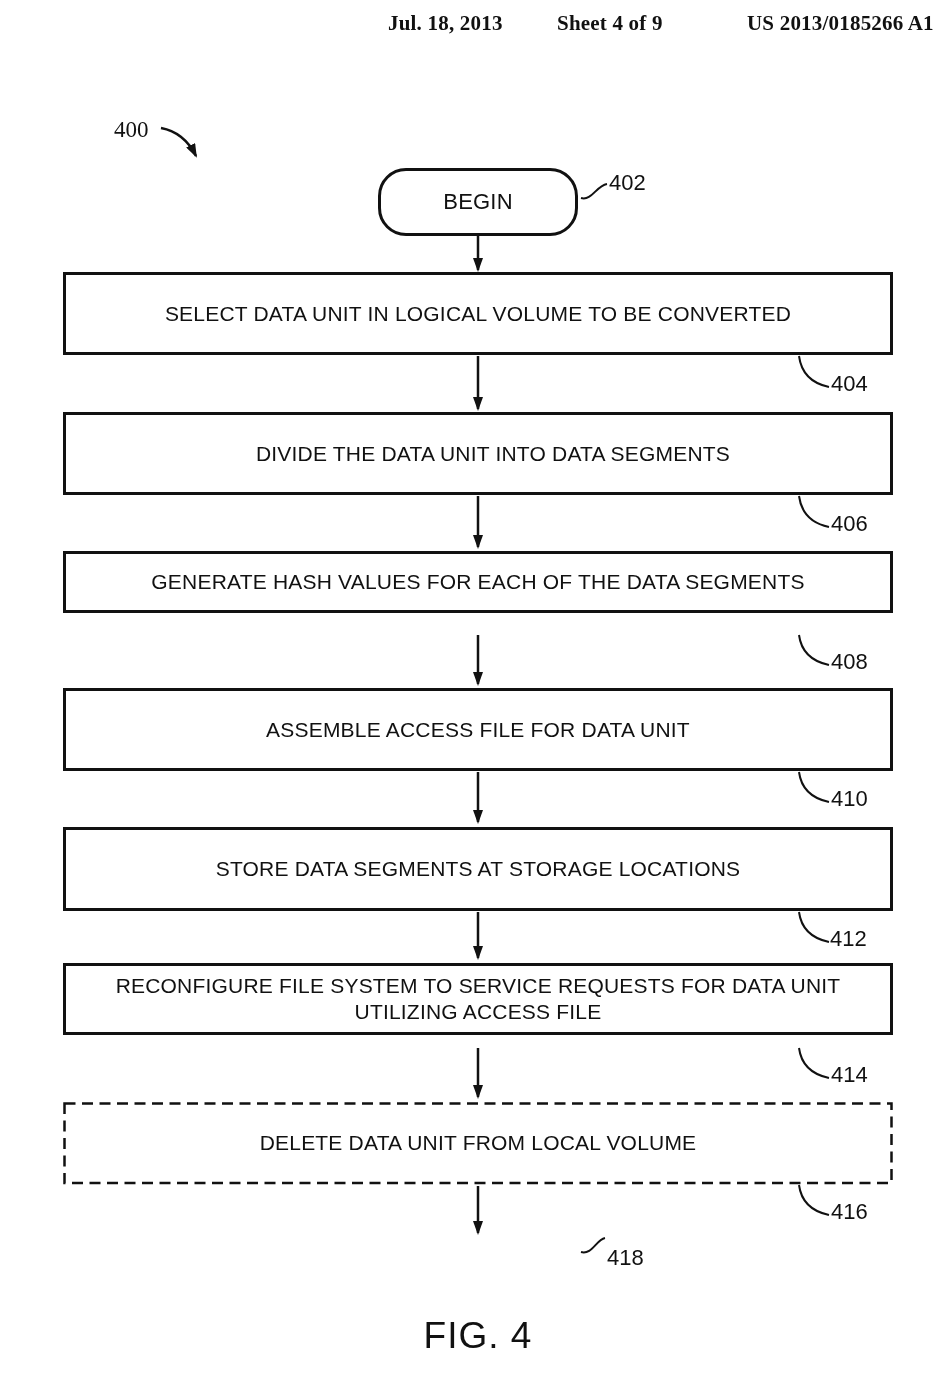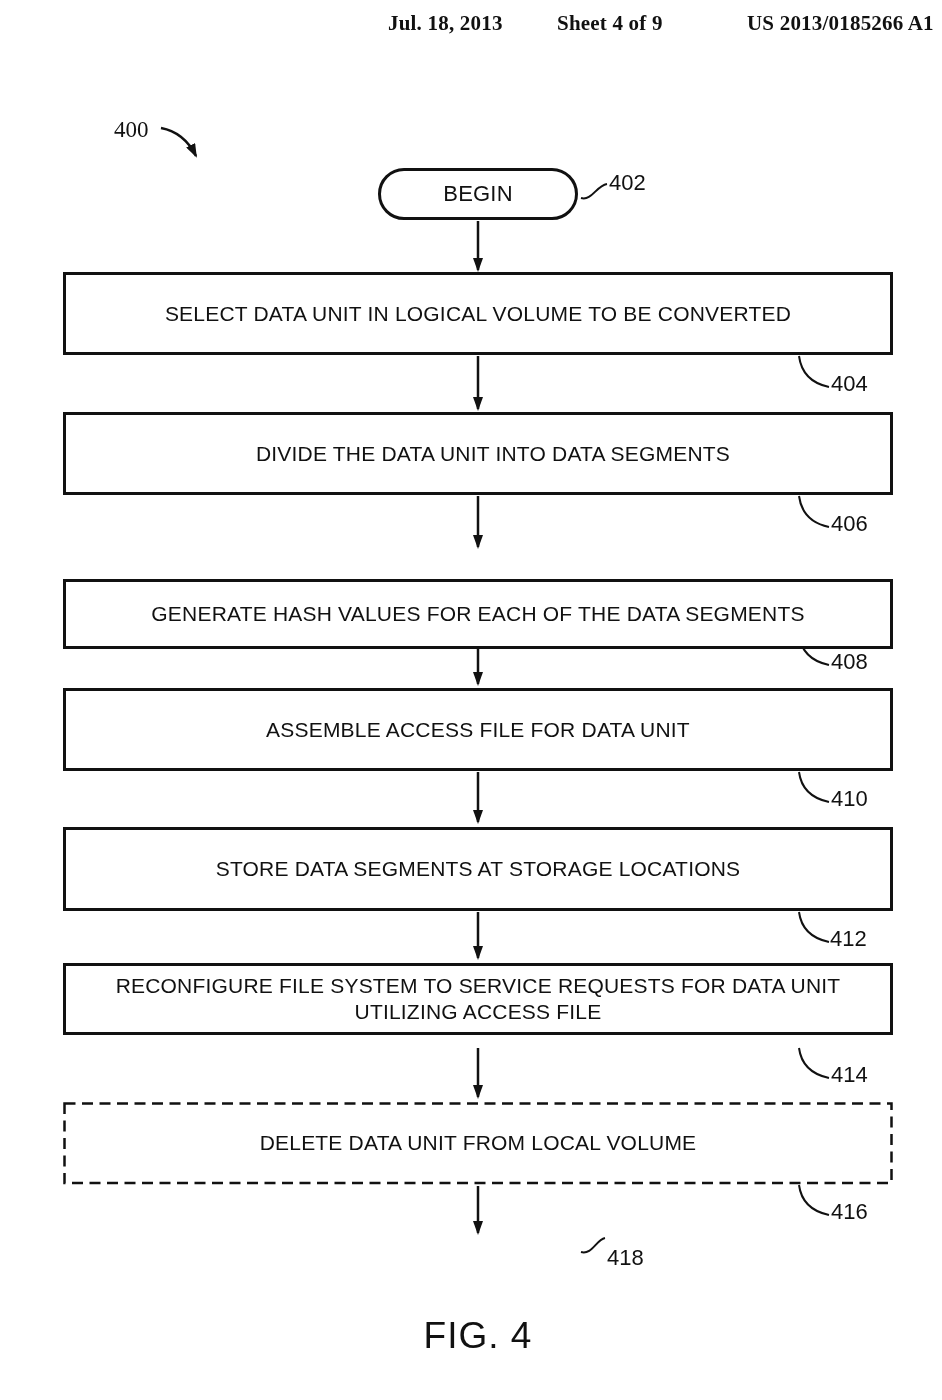--- a/index.html
+++ b/index.html
@@ -53,39 +53,39 @@
     color: #111111;
   }
   .terminal {
     left: 378px;
     width: 200px;
     border: 3px solid #111111;
     border-radius: 28px;
     font-size: 22px;
     background: #ffffff;
   }
-  .terminal-begin  { top: 168px; height: 52px; }
+  .terminal-begin  { top: 168px; height: 68px; }
   .terminal-return { top: 1238px; height: 54px; }
   .process {
     left: 63px;
     width: 830px;
     border: 3px solid #111111;
     background: #ffffff;
     padding: 0 14px;
   }
   .process-dashed {
     left: 63px;
     width: 830px;
     border: none;            
     background: transparent;
     padding: 0 14px;
   }
   .box-404 { top: 272px;  height: 83px; }
   .box-406 { top: 412px;  height: 83px; padding-left: 44px; }
-  .box-408 { top: 551px;  height: 70px; margin-top: 28px; }
+  .box-408 { top: 551px;  height: 62px; }
   .box-410 { top: 688px;  height: 83px; }
   .box-412 { top: 827px;  height: 84px; }
   .box-414 { top: 963px;  height: 72px; }
   .box-416 { top: 1102px; height: 82px; }
 
   
   .refnum {
     position: absolute;
     font-size: 22px;
     white-space: nowrap;

